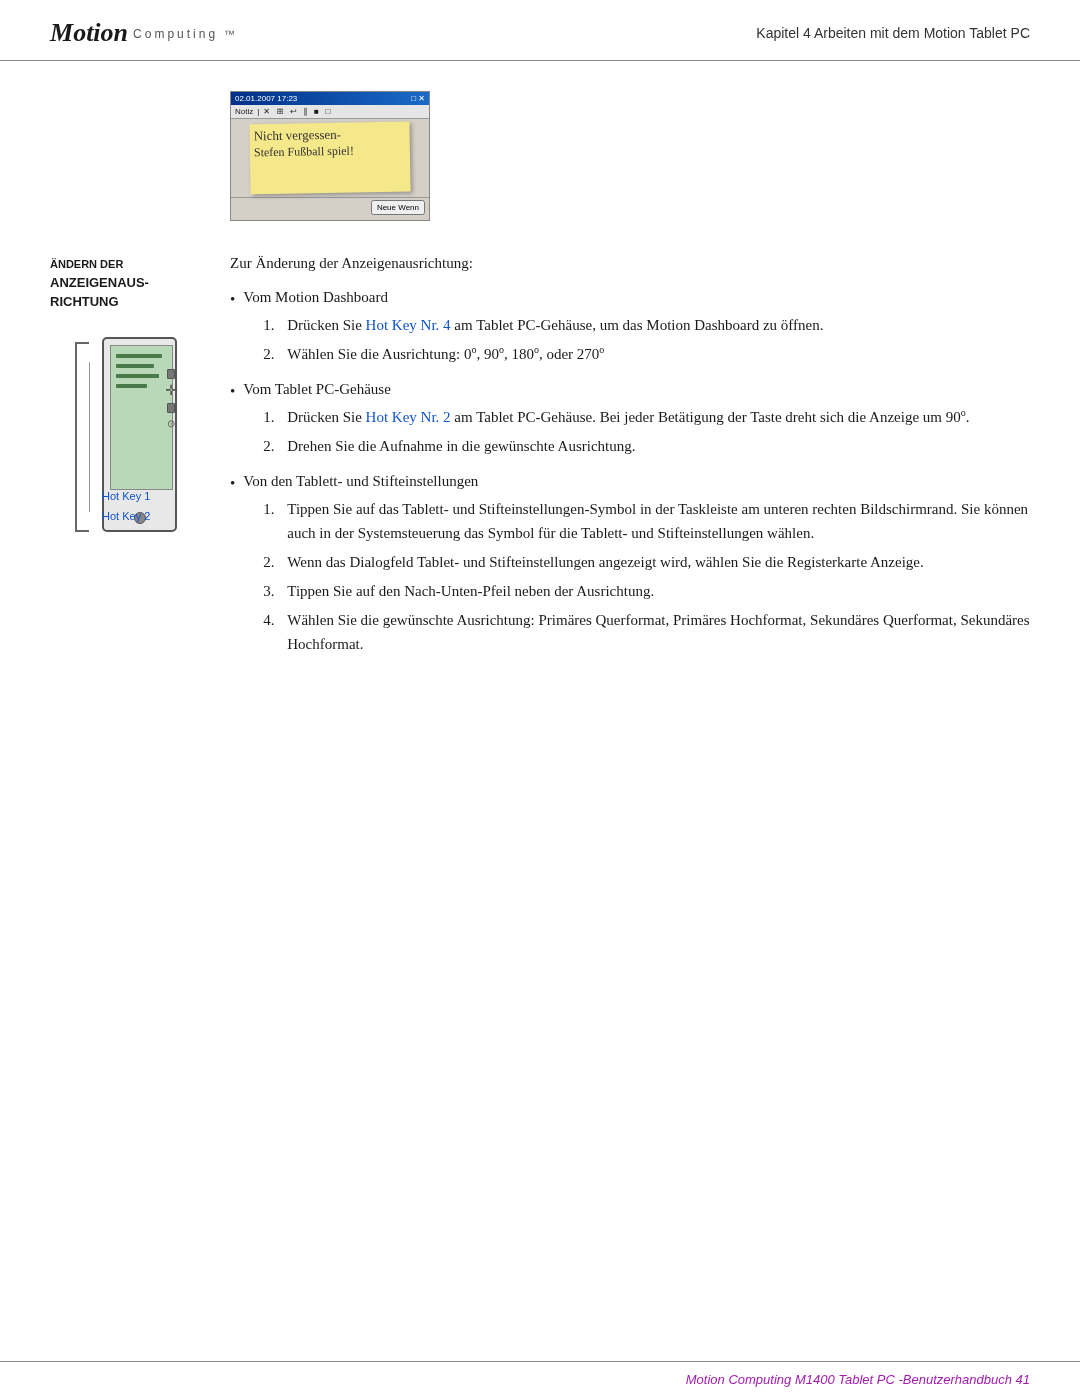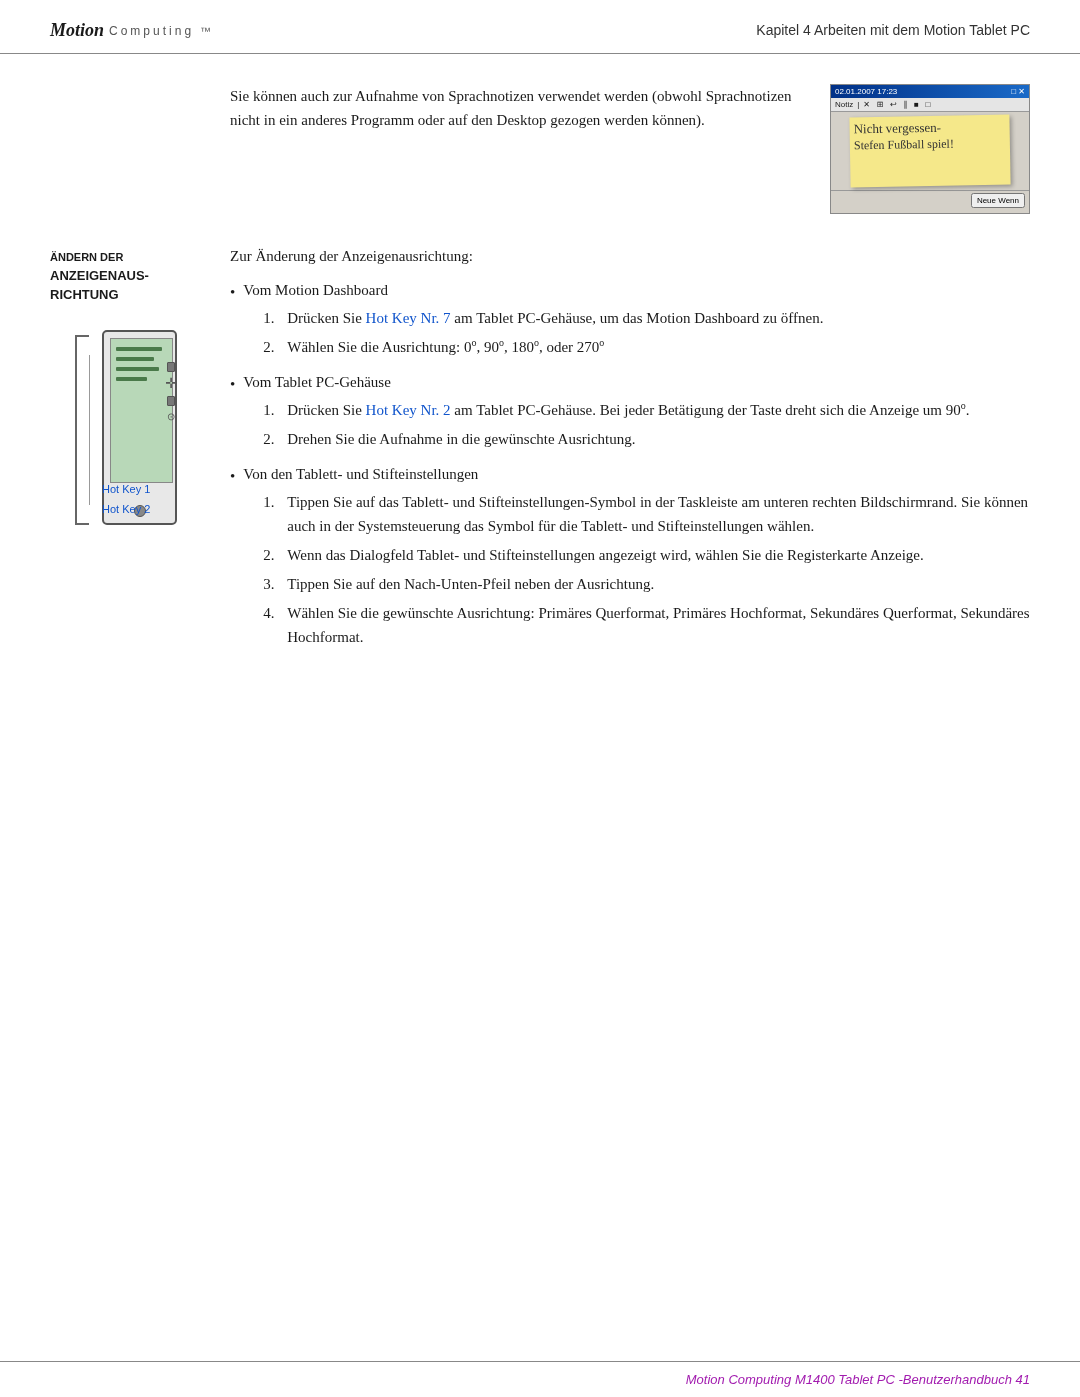--- a/index.html
+++ b/index.html
@@ -218,38 +218,35 @@
     sup {
       font-size: 10px;
     }
   </style>
 </head>
 <body>
 
 <div class="header">
   <div class="logo-area">
     <span class="logo-motion">
-      <span style="font-style:italic; font-family: Georgia, serif; color:#1a1a1a; font-size:18px; font-weight:bold;">
+      <span style="font-style:italic; font-family: Georgia, serif; color:#1a1a1a; font-size:26px; font-weight:bold;">
         <span style="color:#1a1a1a;">M</span><span style="color:#1a1a1a; font-style:italic;">otion</span>
       </span>
     </span>
     <span class="logo-computing">
       <span style="font-family: Arial, sans-serif; font-size:12px; letter-spacing:3px; color:#555; margin-left:4px;">Computing</span>
       <span style="font-size:11px; color:#555;">™</span>
     </span>
   </div>
   <div class="header-title">Kapitel 4  Arbeiten mit dem Motion Tablet PC</div>
 </div>
 
 <div class="main-content">
 
   <div class="top-section">
-    <div class="intro-text">
-      <p>Sie können auch zur Aufnahme von Sprachnotizen verwendet werden (obwohl Sprachnotizen nicht in ein anderes Programm oder auf den Desktop gezogen werden können).</p>
-    </div>
 
     <div class="sticky-note-img">
       <div class="sticky-note-window">
         <div class="sticky-titlebar">
           <span>02.01.2007 17:23</span>
           <span>□ ✕</span>
         </div>
         <div class="sticky-toolbar">
           <span>Notiz</span>
           <span> | </span>
@@ -318,21 +315,21 @@
       <p class="section-title-line">Zur Änderung der Anzeigenausrichtung:</p>
 
       <ul class="bullet-list">
         <li>
           <span class="bullet-dot">•</span>
           <div class="bullet-content">
             <span>Vom Motion Dashboard</span>
             <ol class="numbered-list">
               <li>
                 <span class="num-label">1.</span>
-                <span class="num-content">Drücken Sie <a class="hot-key-link">Hot Key Nr. 7</a> am Tablet PC-Gehäuse, um das Motion Dashboard zu öffnen.</span>
+                <span class="num-content">Drücken Sie <a class="hot-key-link">Hot Key Nr. 4</a> am Tablet PC-Gehäuse, um das Motion Dashboard zu öffnen.</span>
               </li>
               <li>
                 <span class="num-label">2.</span>
                 <span class="num-content">Wählen Sie die Ausrichtung: 0<sup>o</sup>, 90<sup>o</sup>, 180<sup>o</sup>, oder 270<sup>o</sup></span>
               </li>
             </ol>
           </div>
         </li>
 
         <li>

